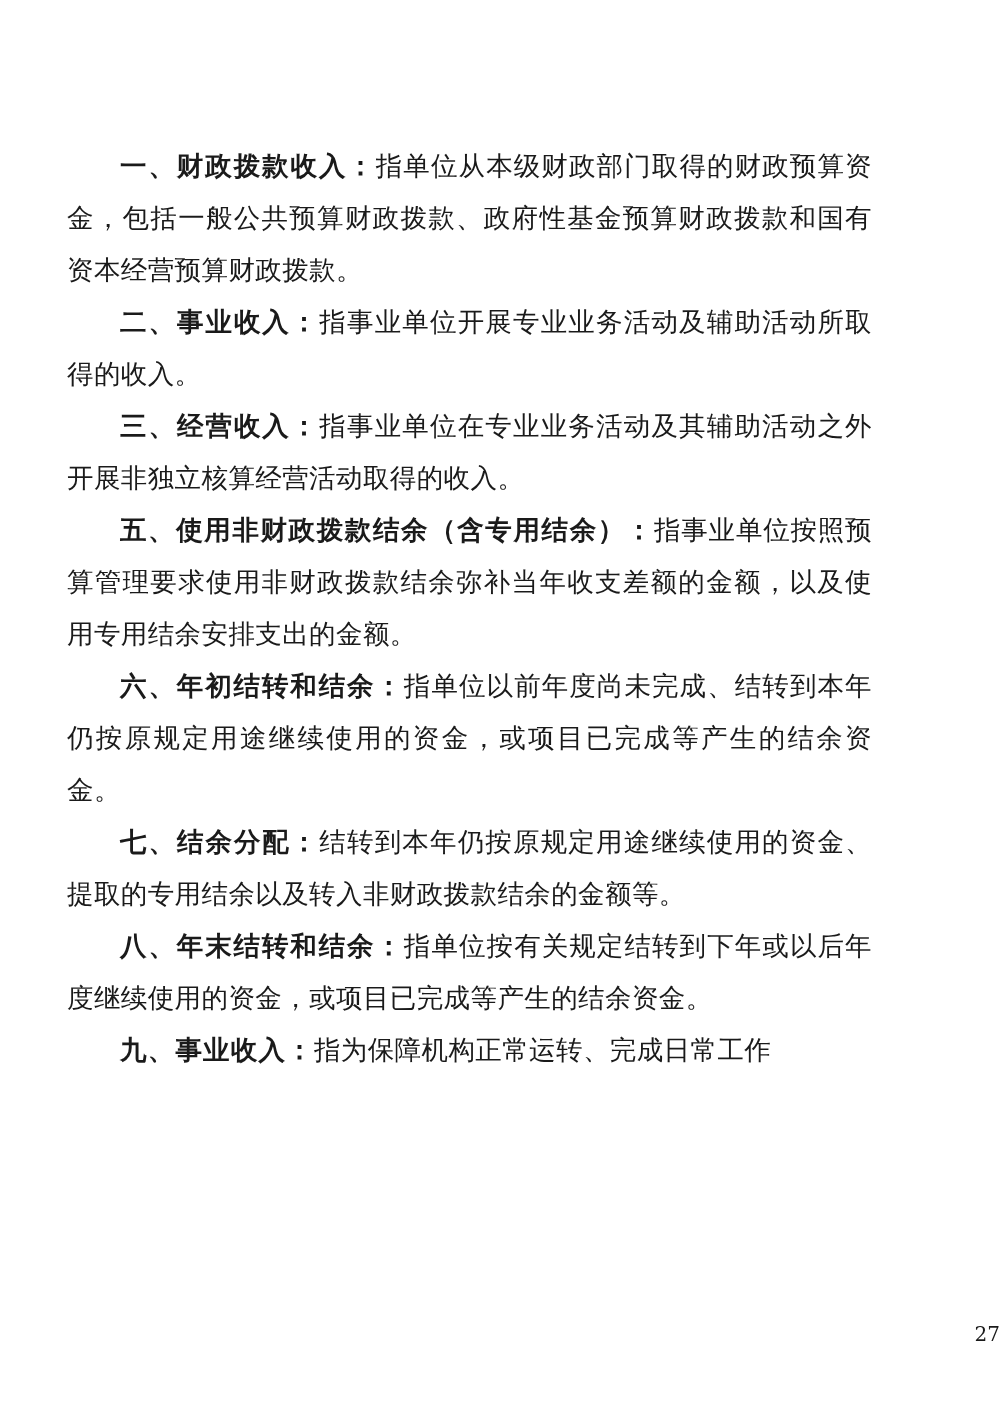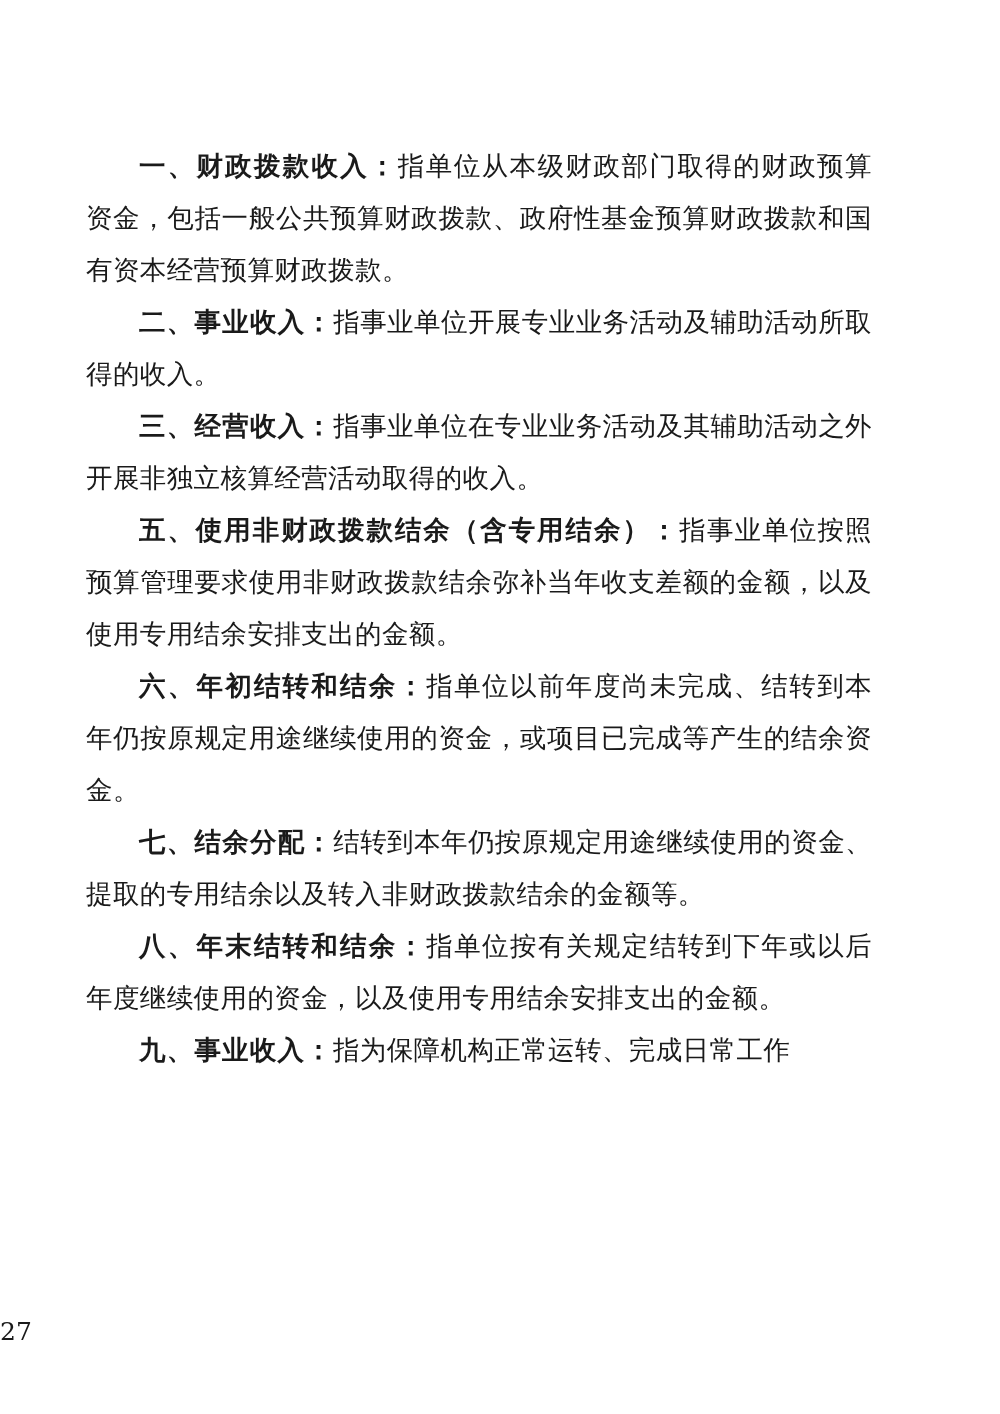--- a/index.html
+++ b/index.html
@@ -15,21 +15,21 @@
     position: relative;
     overflow: hidden;
   }
   .page {
     position: absolute;
     left: 0;
     top: 0;
     width: 1000px;
     height: 1414px;
     box-sizing: border-box;
-    padding: 140px 128px 60px 86px;
+    padding: 140px 128px 60px 67px;
   }
   .body-text {
     font-size: 26.5px;
     line-height: 52px;
     text-align: justify;
     text-justify: inter-ideograph;
     letter-spacing: 0.4px;
   }
   .para {
     margin: 0;
@@ -37,22 +37,22 @@
   }
   .term {
     font-weight: 700;
     letter-spacing: 1.2px;
   }
   .page-number {
     position: absolute;
     left: 0;
     right: 0;
     bottom: 68px;
-    text-align: left;
-    font-size: 25px;
+    text-align: right;
+    font-size: 20px;
     font-family: "DejaVu Serif", "Liberation Serif", serif;
     color: #1a1a1a;
   }
 </style>
 </head>
 <body>
 
 <div class="page">
   <div class="body-text">
 
@@ -62,20 +62,20 @@
 
     <p class="para"><span class="term">三、经营收入：</span><span>指事业单位在专业业务活动及其辅助活动之外开展非独立核算经营活动取得的收入。</span></p>
 
 
     <p class="para"><span class="term">五、使用非财政拨款结余（含专用结余）：</span><span>指事业单位按照预算管理要求使用非财政拨款结余弥补当年收支差额的金额，以及使用专用结余安排支出的金额。</span></p>
 
     <p class="para"><span class="term">六、年初结转和结余：</span><span>指单位以前年度尚未完成、结转到本年仍按原规定用途继续使用的资金，或项目已完成等产生的结余资金。</span></p>
 
     <p class="para"><span class="term">七、结余分配：</span><span>结转到本年仍按原规定用途继续使用的资金、提取的专用结余以及转入非财政拨款结余的金额等。</span></p>
 
-    <p class="para"><span class="term">八、年末结转和结余：</span><span>指单位按有关规定结转到下年或以后年度继续使用的资金，以及使用专用结余安排支出的金额。</span></p>
+    <p class="para"><span class="term">八、年末结转和结余：</span><span>指单位按有关规定结转到下年或以后年度继续使用的资金，或项目已完成等产生的结余资金。</span></p>
 
     <p class="para"><span class="term">九、事业收入：</span><span>指为保障机构正常运转、完成日常工作</span></p>
 
   </div>
 
   <div class="page-number">27</div>
 </div>
 
 </body></html>

